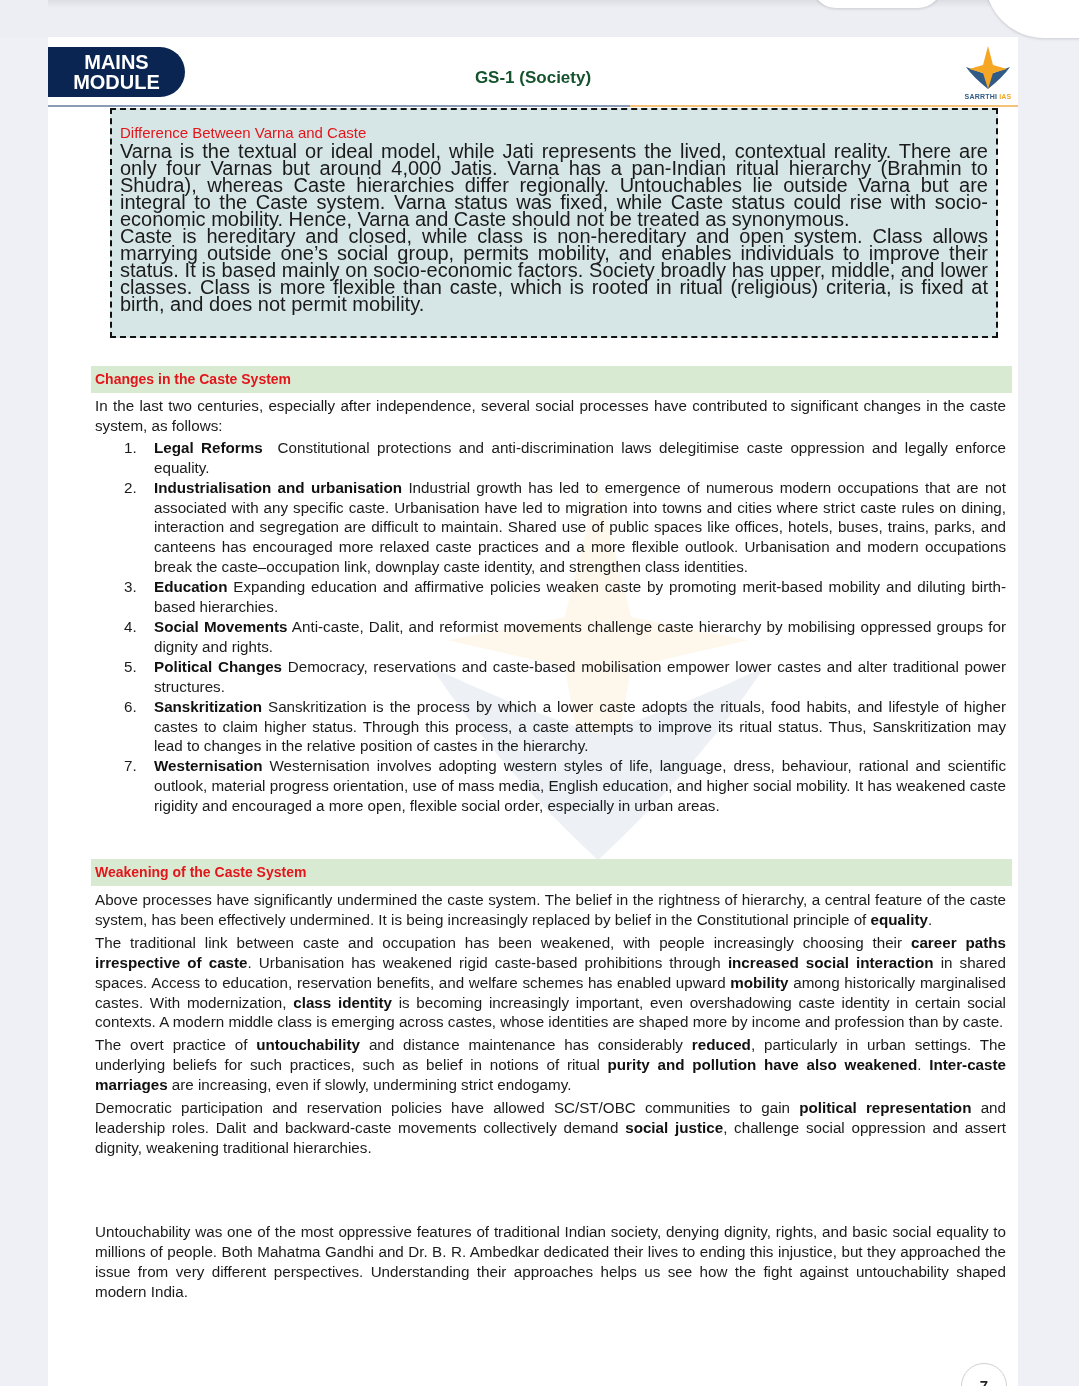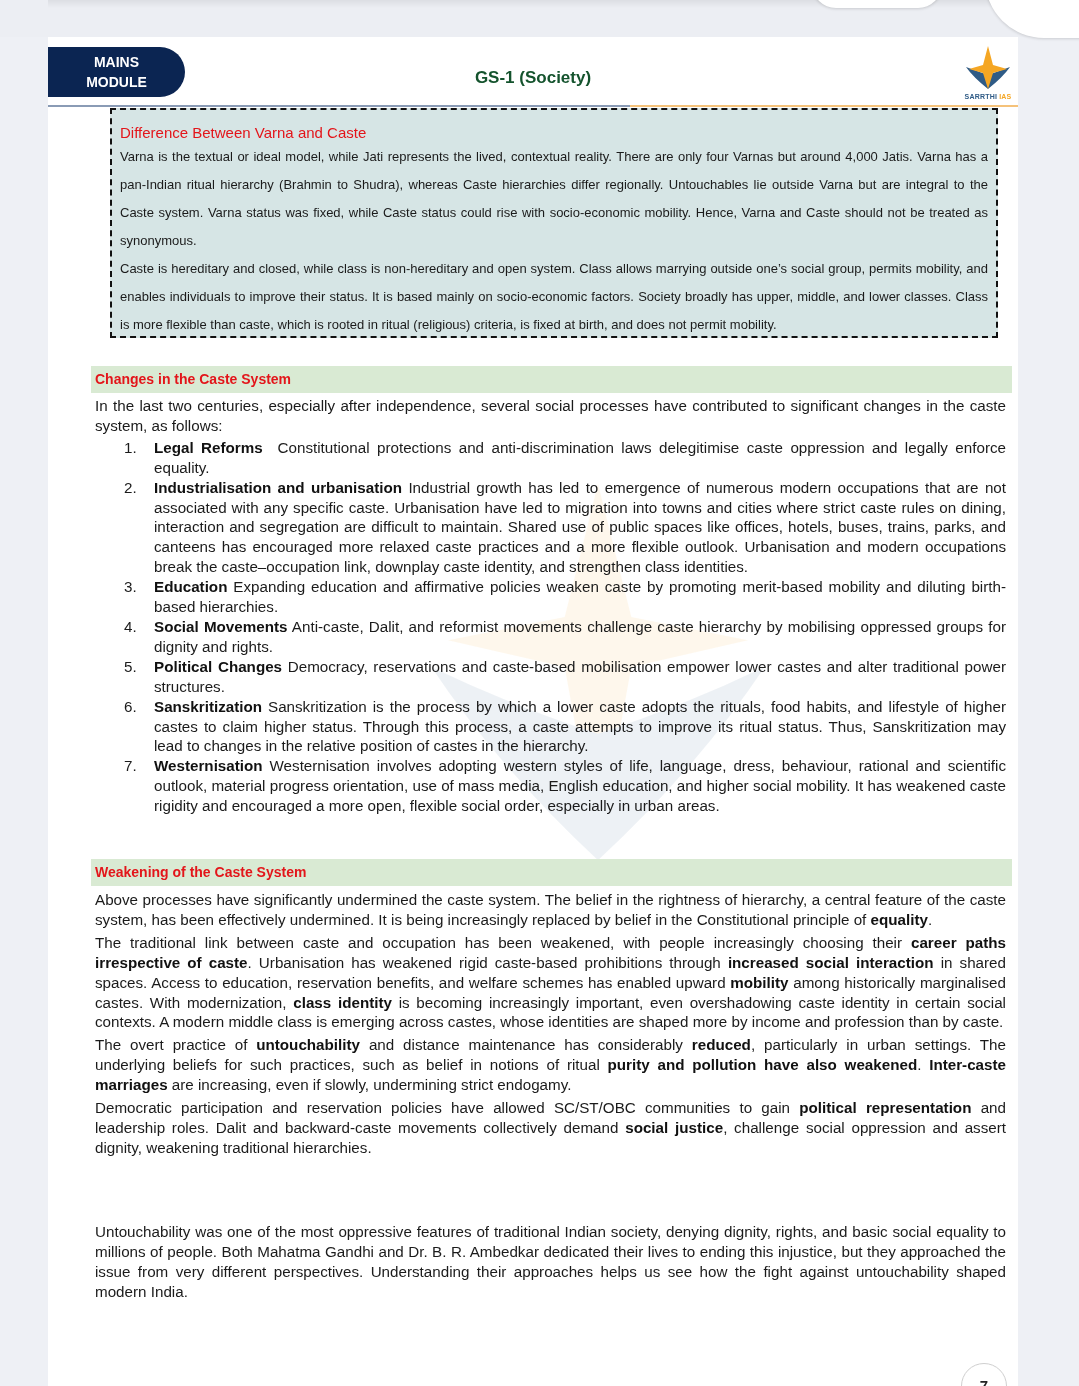--- a/index.html
+++ b/index.html
@@ -11,42 +11,42 @@
   .top-strip { position:absolute; left:0; top:0; width:1079px; height:37px; background:#eceef3; }
   .top-shadow { position:absolute; left:48px; top:0; width:1031px; height:8px; background:linear-gradient(#dcdee3,#eceef3); }
   .bubble1 { position:absolute; left:812px; top:-40px; width:130px; height:48px; border-radius:40px; background:#fff; box-shadow:0 1px 3px rgba(0,0,0,0.15); }
   .bubble2 { position:absolute; left:985px; top:-80px; width:160px; height:118px; border-radius:80px; background:#fff; box-shadow:0 1px 3px rgba(0,0,0,0.15); }
   .page {
     position:absolute; left:48px; top:37px; width:970px; height:1349px; background:#fff;
   }
   .header { position:relative; height:68px; }
   .module-badge {
     position:absolute; left:0; top:10px; width:137px; height:50px; background:#0b2552;
-    border-radius:0 26px 26px 0; color:#fff; font-weight:bold; font-size:14px;
+    border-radius:0 26px 26px 0; color:#fff; font-weight:bold; font-size:20px;
     display:flex; flex-direction:column; justify-content:center; align-items:center; line-height:20px;
   }
   .module-badge span { display:block; }
   .header-title {
     position:absolute; left:0; right:0; top:31px; text-align:center; color:#14532d;
     font-weight:bold; font-size:17px;
   }
   .logo { position:absolute; left:912px; top:8px; width:56px; height:56px; text-align:center; }
   .logo-text { font-size:7px; font-weight:bold; color:#2f5b86; letter-spacing:0.2px; margin-top:-2px; }
   .logo-text .ias { color:#f5a623; }
   .header-rule {
     position:absolute; left:0; top:68px; width:970px; height:2px;
     background:linear-gradient(to right,#8a9bb5 0%,#8a9bb5 60%,#f5c27a 60%,#f5c27a 100%);
   }
   .box {
     position:absolute; left:62px; top:71px; width:888px; height:230px;
     background:#d6e5e5; border:2px dashed #111; box-sizing:border-box;
     padding:12px 8px 0 8px;
   }
   .box .h { color:#e3151a; font-weight:normal; font-size:15px; line-height:21px; }
-  .box p { margin:0; font-size:13px; line-height:28px; color:#1b1b1b; text-align:justify; }
+  .box p { margin:0; font-size:20px; line-height:17px; color:#1b1b1b; text-align:justify; }
   .section { position:absolute; left:43px; width:921px; }
   .sec-head {
     background:#d9ead3; color:#e3151a; font-weight:bold; font-size:14px;
     height:27px; line-height:27px; padding-left:4px;
   }
   .sec-body { padding:0 6px 0 4px; font-size:15.2px; line-height:19.9px; color:#1b1b1b; text-align:justify; }
   .sec-body p { margin:0 0 3px 0; }
   ol.items { margin:0; padding:0; list-style:none; }
   ol.items li { position:relative; padding-left:59px; margin:0; }
   ol.items li .num { position:absolute; left:29px; top:0; }

